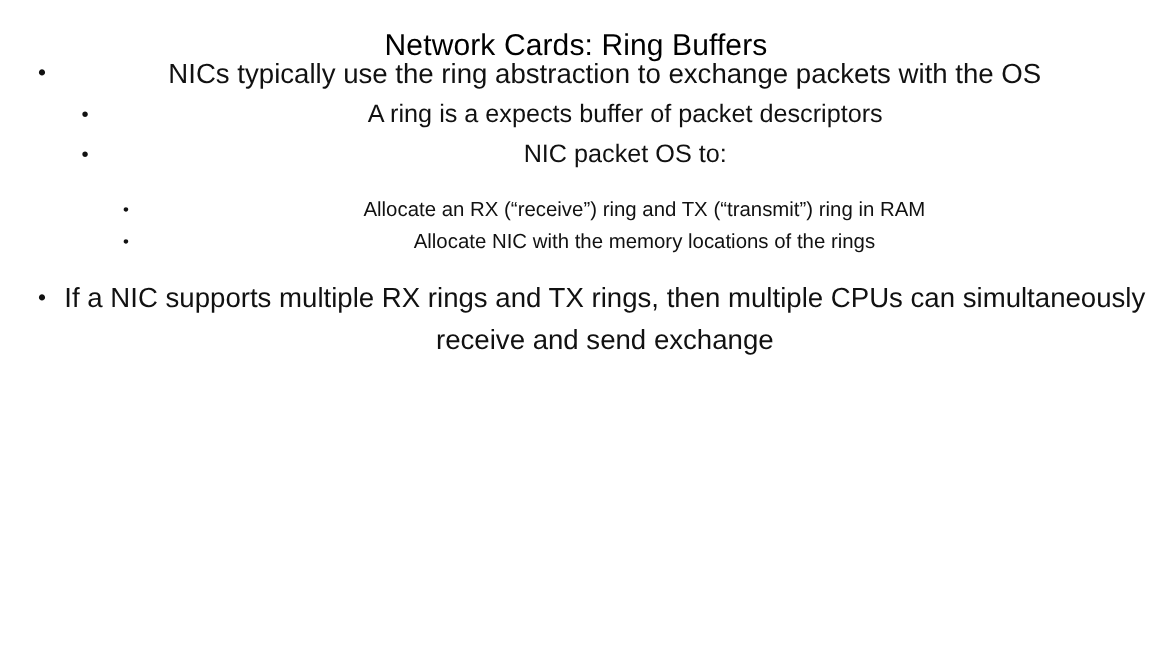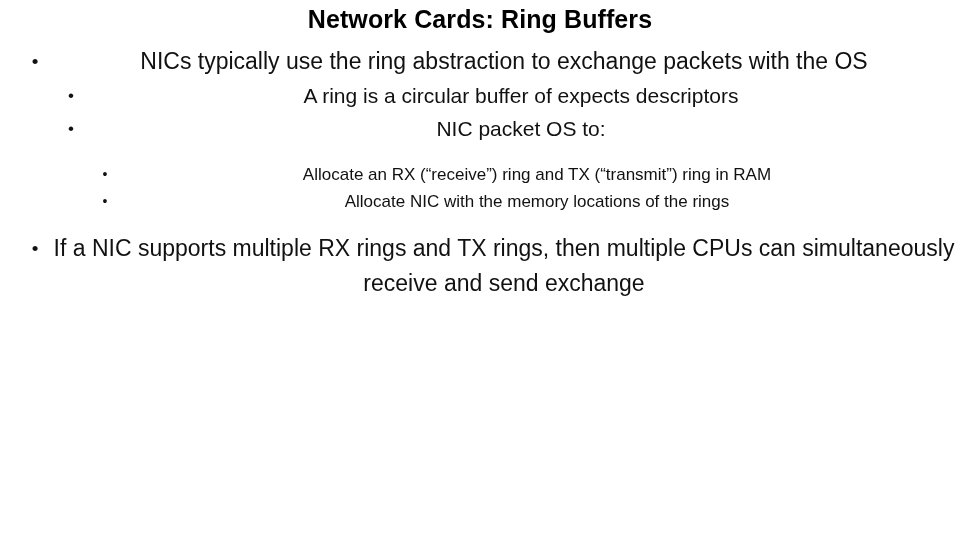--- a/index.html
+++ b/index.html
@@ -8,24 +8,24 @@
     background:#ffffff;
     font-family:"Liberation Sans", sans-serif;
     color:#000000;
     overflow:hidden;
     position:relative;
   }
   .slide{position:relative;width:960px;height:540px;}
 
   .title{
     position:absolute;
-    left:0; top:5px; width:960px;
+    left:0; top:24px; width:960px;
     text-align:center;
     font-size:25px;
-    font-weight:bold;
+    font-weight:normal;
     letter-spacing:.1px;
     line-height:28px;
     white-space:nowrap;
   }
 
   .body{
     position:absolute;
     left:0; top:44px; width:960px;
   }
 
@@ -92,21 +92,21 @@
 
   <div class="body">
 
     <div class="bullet lvl1">
       <span class="dot">•</span>
       <span class="txt">NICs typically use the ring abstraction to exchange packets with the OS</span>
     </div>
 
     <div class="bullet lvl2">
       <span class="dot">•</span>
-      <span class="txt">A ring is a circular buffer of expects descriptors</span>
+      <span class="txt">A ring is a expects buffer of packet descriptors</span>
     </div>
 
     <div class="bullet lvl2">
       <span class="dot">•</span>
       <span class="txt">NIC packet OS to:</span>
     </div>
 
     <div class="bullet lvl3 gap-before">
       <span class="dot">•</span>
       <span class="txt">Allocate an RX (“receive”) ring and TX (“transmit”) ring in RAM</span>

